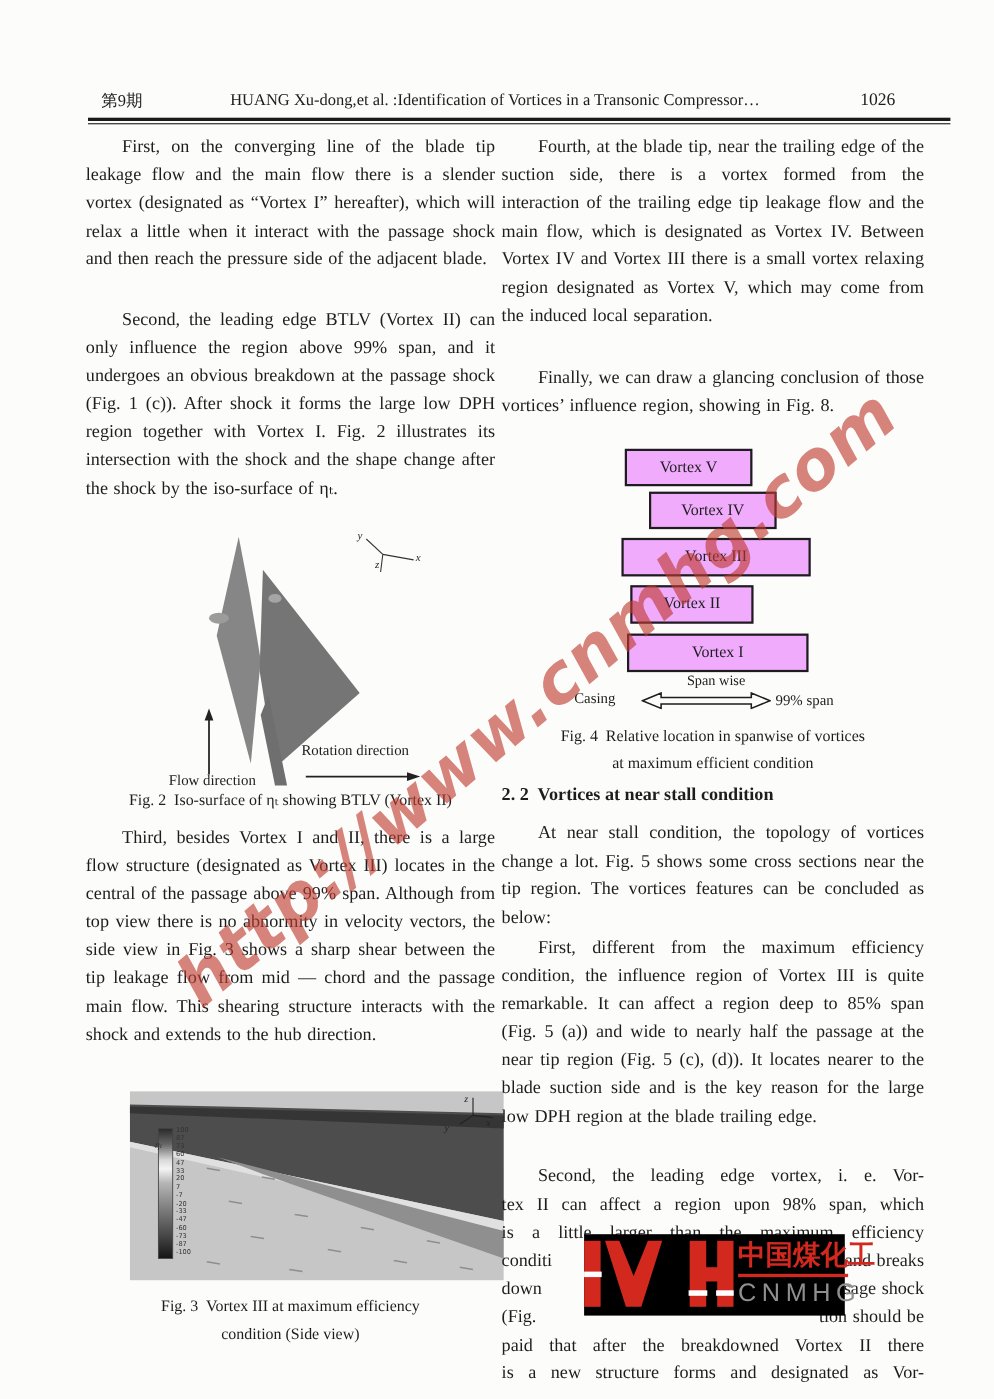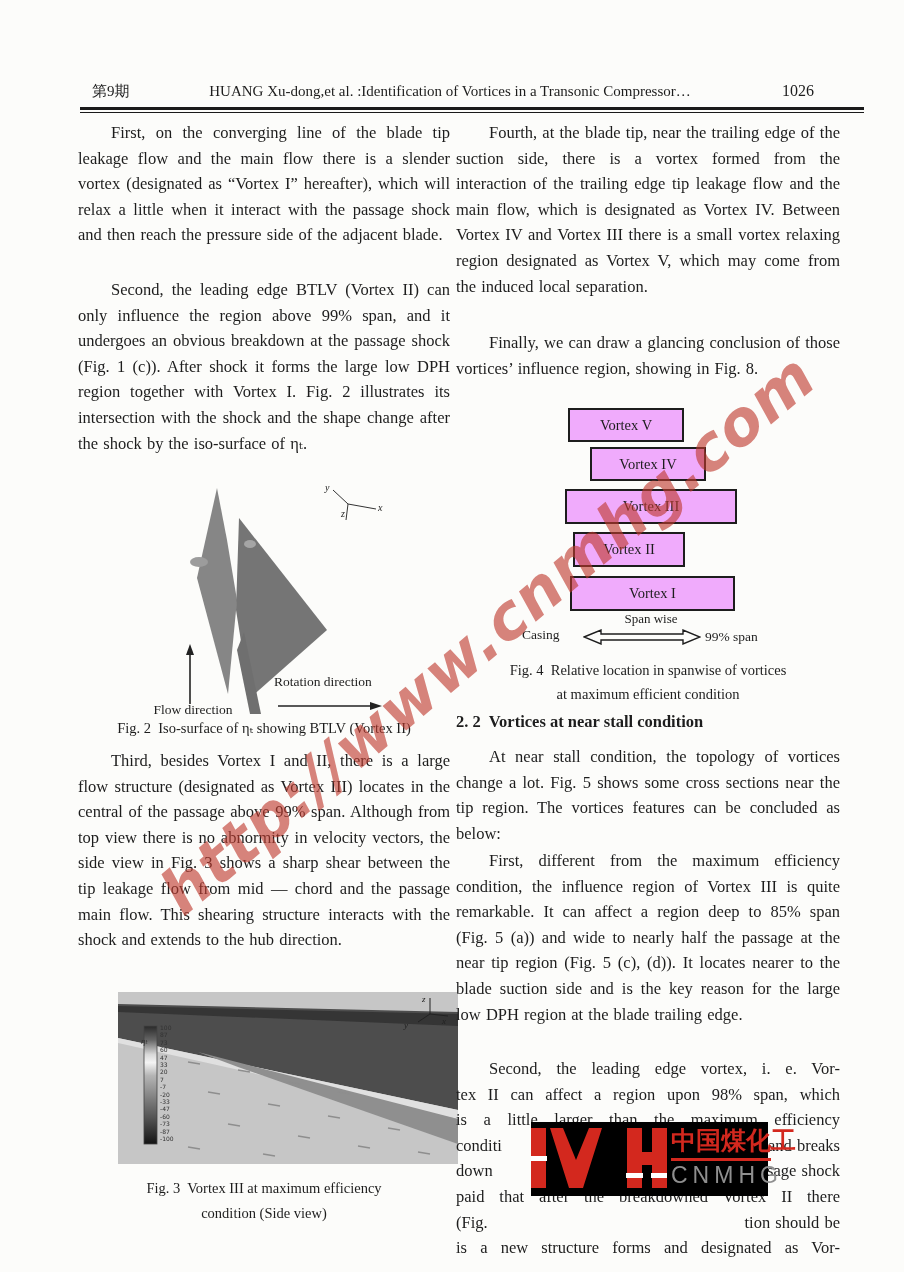--- a/index.html
+++ b/index.html
@@ -215,25 +215,25 @@
       <div class="p5line full"><span>tex II can affect a region upon 98% span, which</span></div>
       <div class="p5line full"><span>is a little larger than the maximum efficiency</span></div>
       <div class="p5line">
           <span>conditi</span>
           <span>er and breaks</span>
         </div>
       <div class="p5line">
           <span>down</span>
           <span>passage shock</span>
         </div>
-      <div class="p5line full"><span>paid that after the breakdowned Vortex II there</span></div>
       <div class="p5line">
           <span>(Fig.</span>
           <span>tion should be</span>
         </div>
+      <div class="p5line full"><span>paid that after the breakdowned Vortex II there</span></div>
       <div class="p5line full"><span>is a new structure forms and designated as Vor-</span></div>
     </div>
   </div>
 
   <div class="watermark">http://www.cnmhg.com</div>
 
   <div class="logo">
     <svg class="logo-glyph" width="136" height="64" viewBox="0 0 136 64">
       <g fill="#d3281e">
         <rect x="0" y="2" width="15" height="60"></rect>

